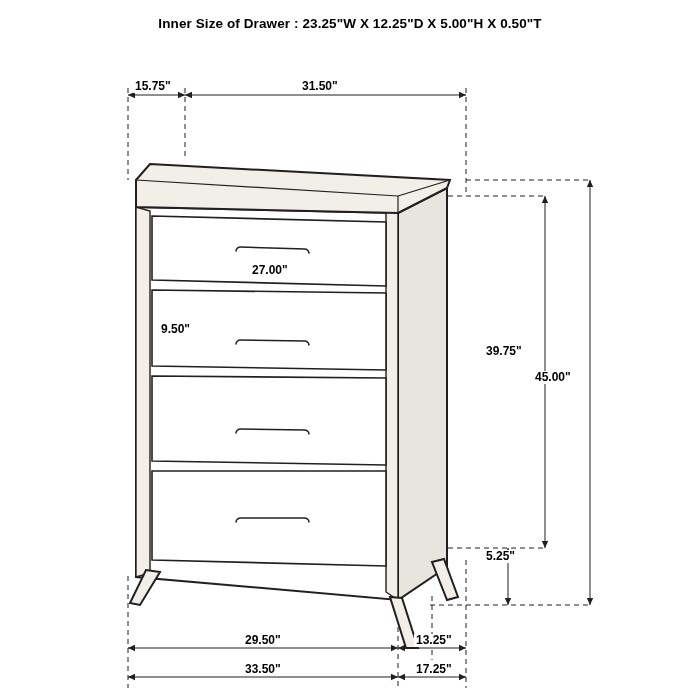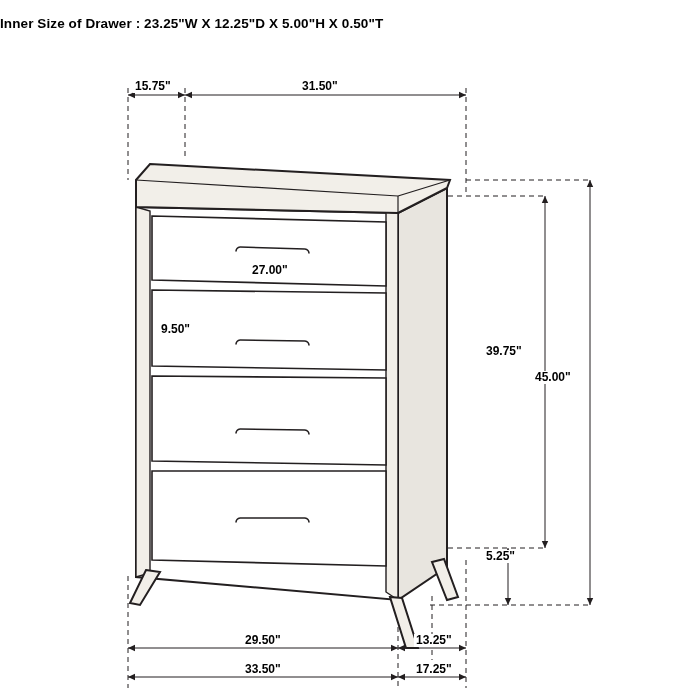--- a/index.html
+++ b/index.html
@@ -18,20 +18,21 @@
   #stage {
     position: relative;
     width: 700px;
     height: 700px;
   }
   .title {
     position: absolute;
     top: 16px;
     left: 0;
     width: 700px;
+    text-align: center;
     font-size: 13.5px;
     font-weight: bold;
     letter-spacing: 0.1px;
   }
   svg.diagram {
     position: absolute;
     top: 0;
     left: 0;
   }
   .dimlabel {

